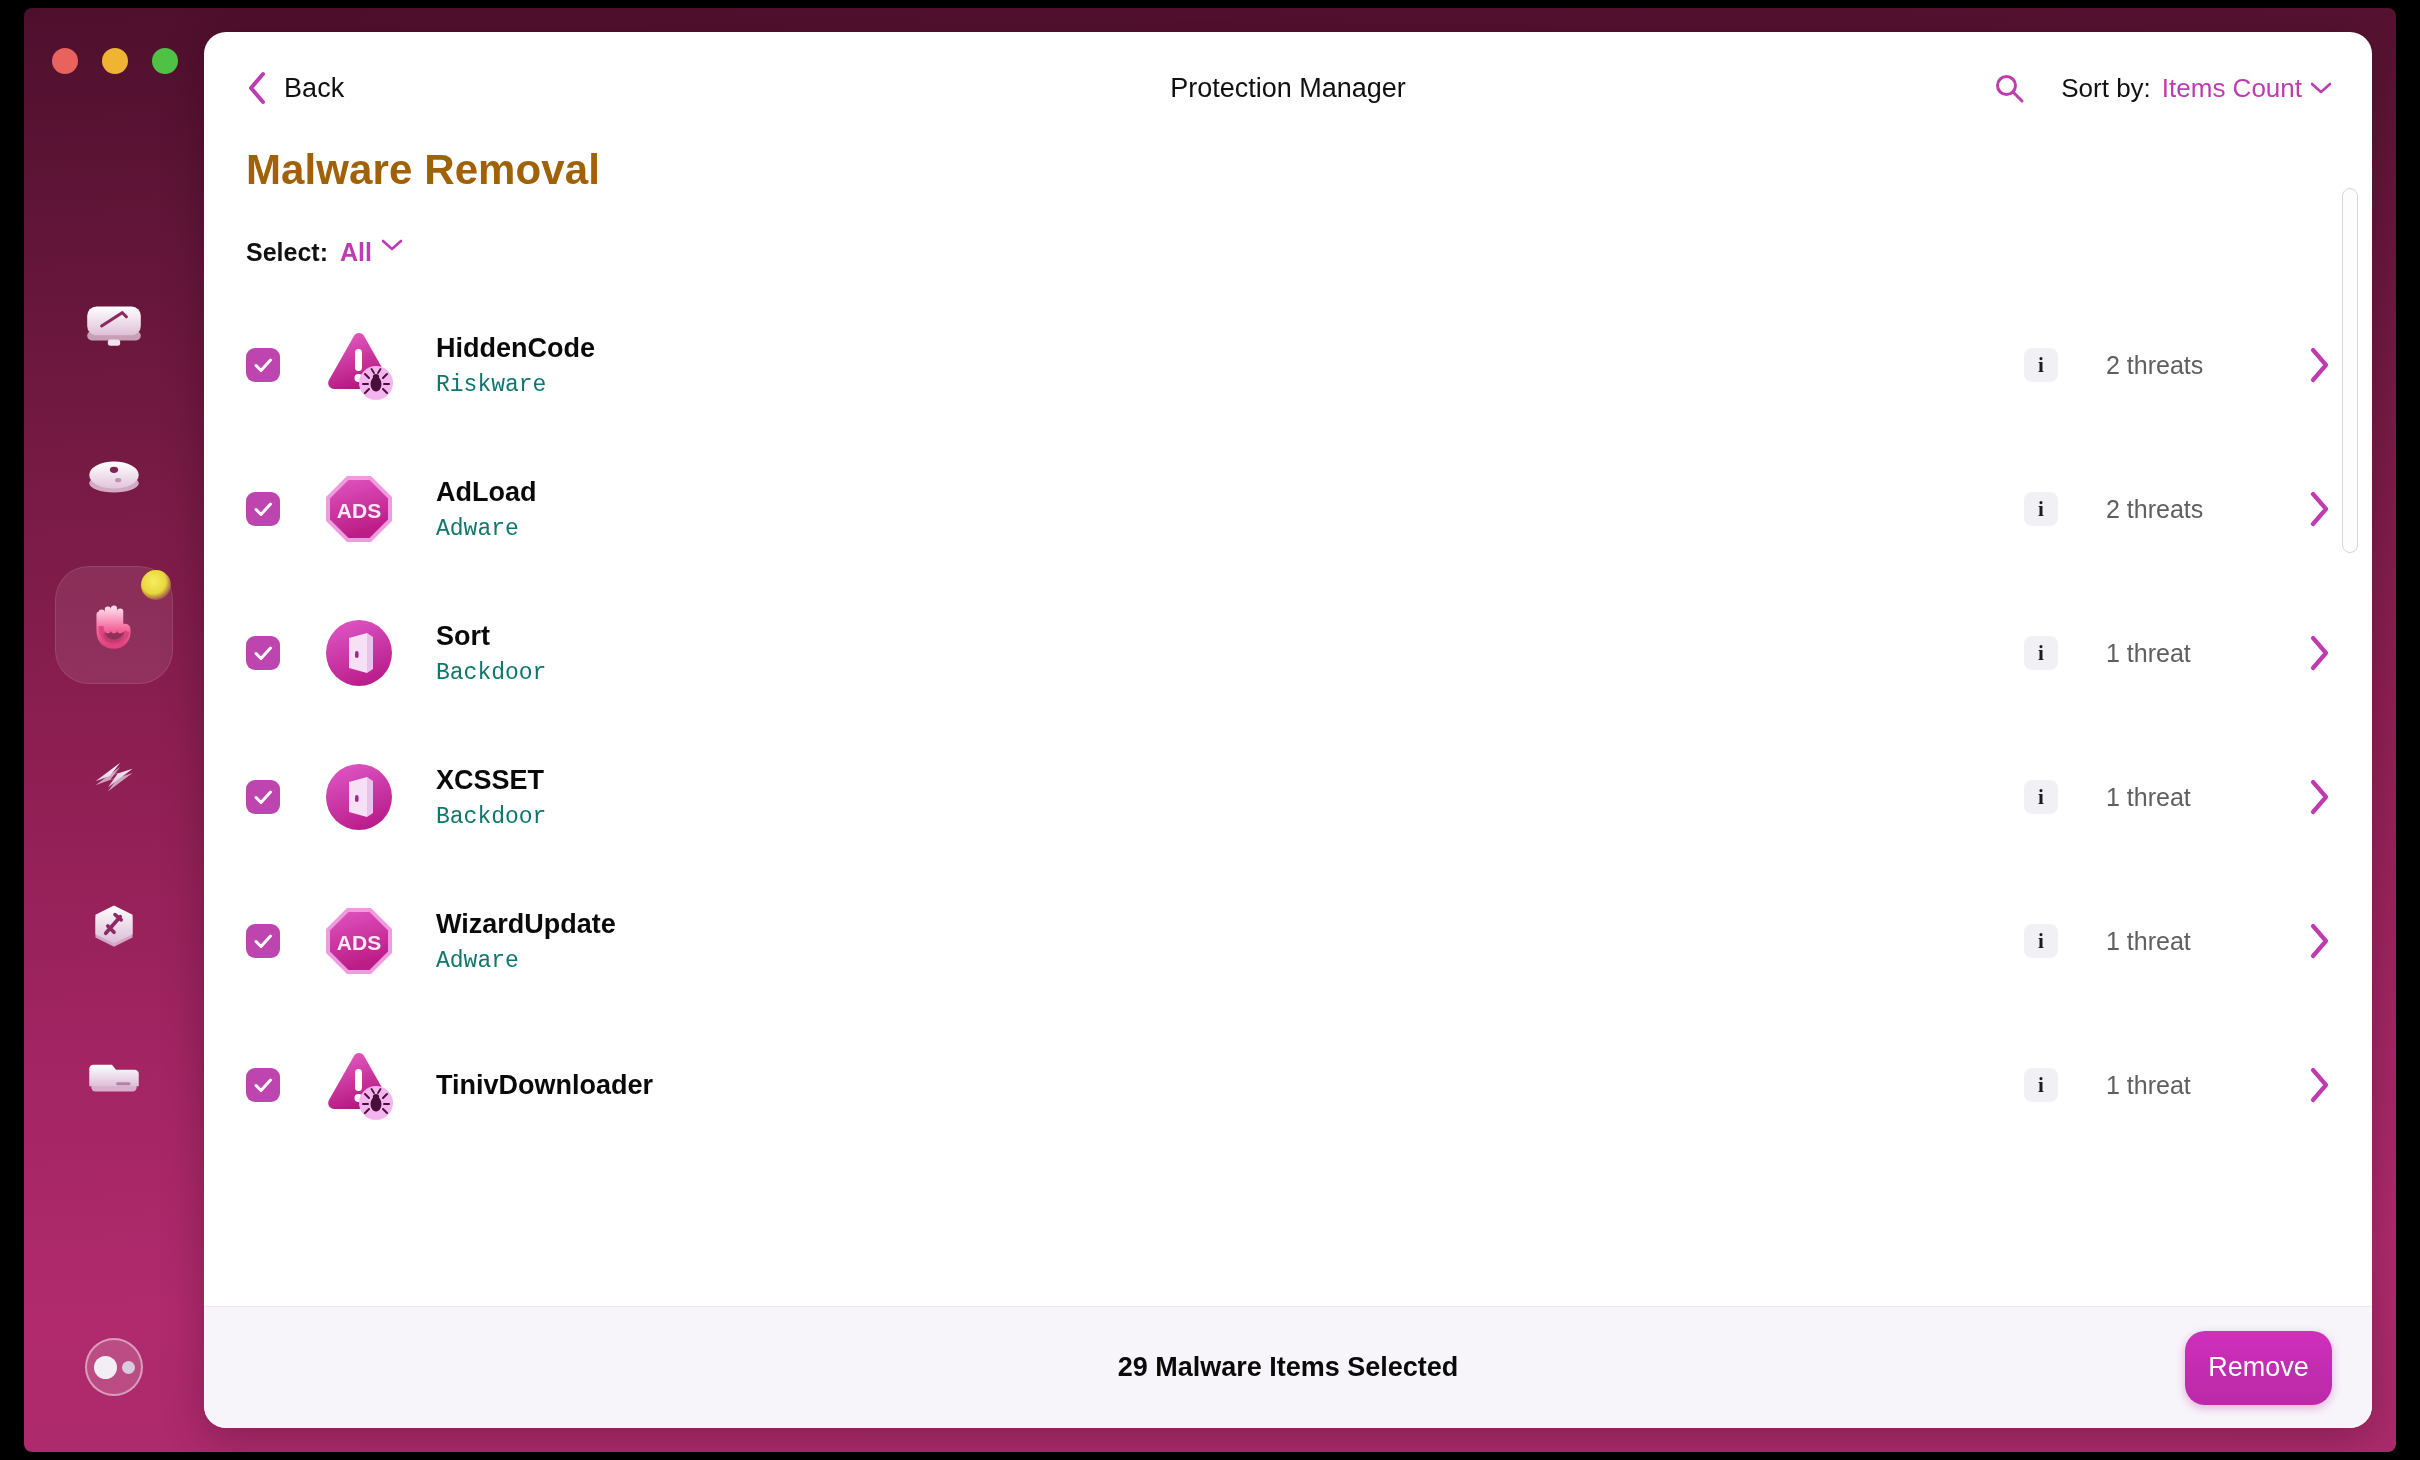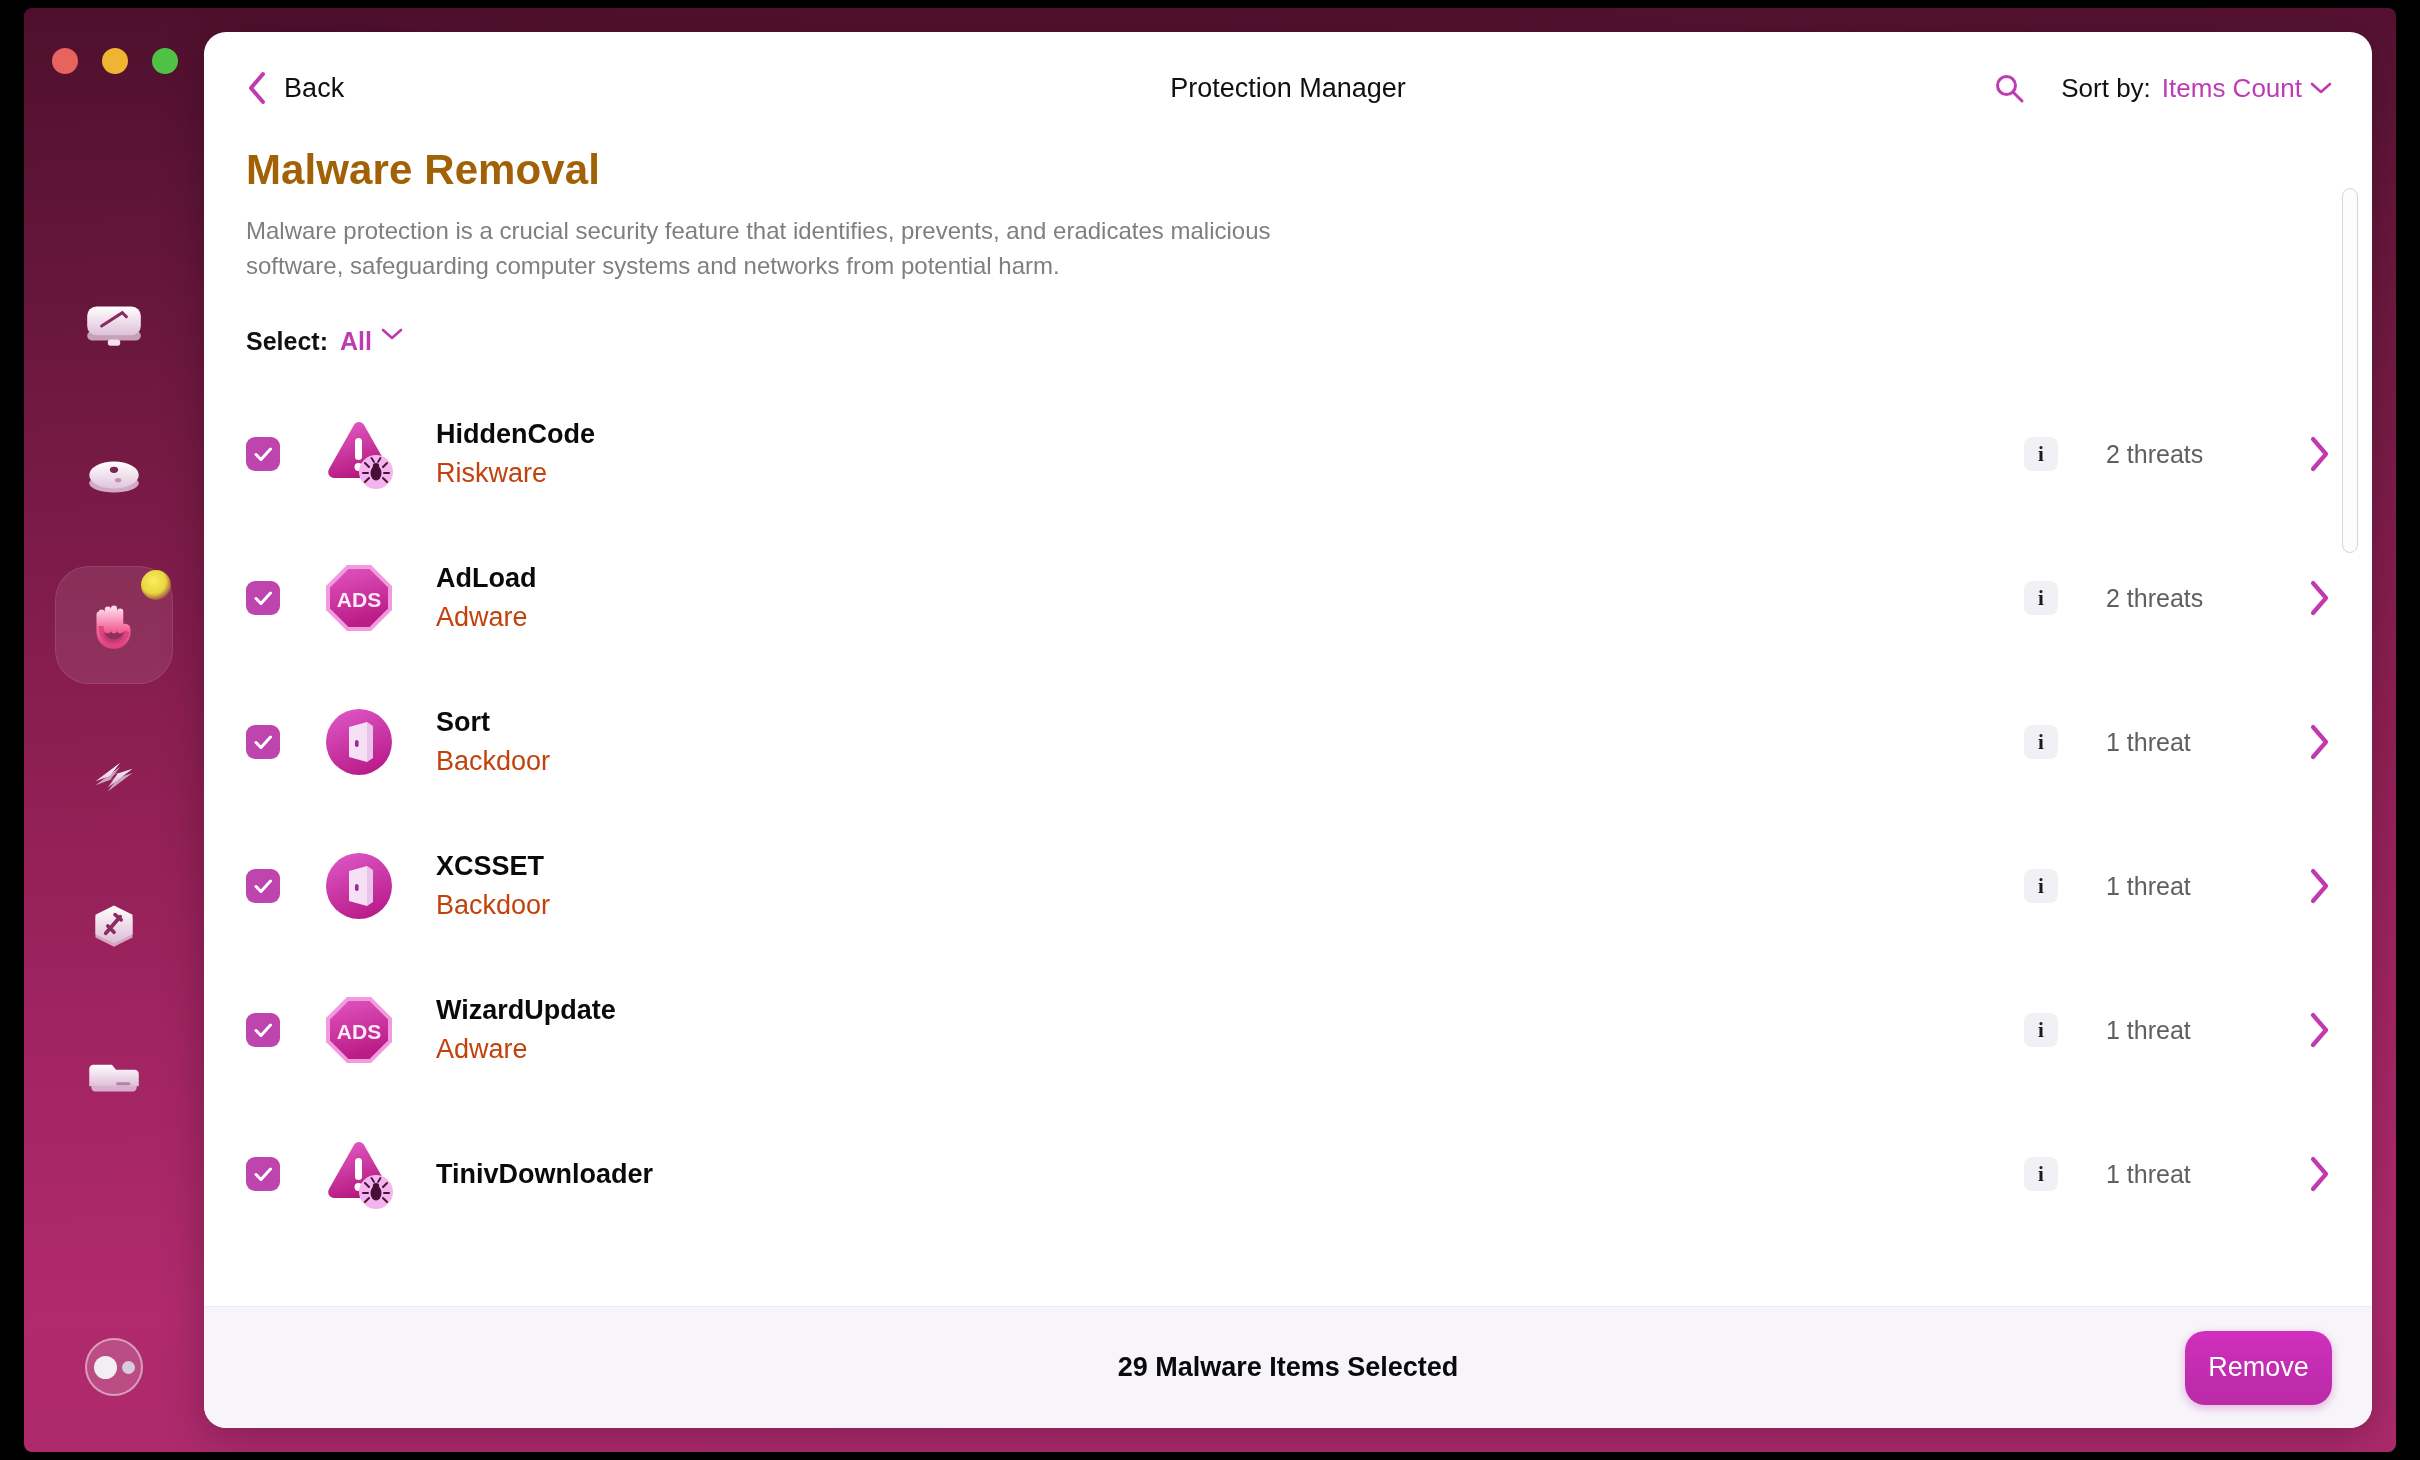--- a/index.html
+++ b/index.html
@@ -152,21 +152,21 @@
     cursor: pointer;
   }
   .checkbox svg { width: 22px; height: 22px; display: block; }
   .row-icon {
     width: 74px; height: 74px; margin-left: 42px; flex: 0 0 74px;
     display: flex; align-items: center; justify-content: center;
   }
   .row-icon svg { width: 74px; height: 74px; display: block; }
   .row-text { margin-left: 40px; display: flex; flex-direction: column; gap: 8px; }
   .row-name { font-size: 27px; font-weight: bold; color: #0a0a0a; }
-  .row-type { font-size: 27px; color: #c2410c; }
+  .row-type { font-size: 23px; color: #0f766e; font-family: Liberation Mono, monospace; }
   .row-right { margin-left: auto; display: flex; align-items: center; }
   .info-btn {
     width: 34px; height: 34px; border-radius: 8px;
     background: #f1f0f4;
     display: flex; align-items: center; justify-content: center;
     font-family: "Liberation Serif", serif;
     font-size: 21px; font-weight: bold; color: #1c1c1e;
     cursor: pointer;
   }
   .threat-count {
@@ -348,21 +348,20 @@
               <svg class="chev-down" viewBox="0 0 22 14">
                 <path d="M2 3 L11 11 L20 3" stroke="#bf3bb2" stroke-width="2.6" fill="none" stroke-linecap="round" stroke-linejoin="round"></path>
               </svg>
             </span>
           </div>
         </div>
       </div>
 
       <div class="body">
         <div class="section-title">Malware Removal</div>
-        <div class="section-desc">Malware protection is a crucial security feature that identifies, prevents, and eradicates malicious software, safeguarding computer systems and networks from potential harm.</div>
 
         <div class="select-row">
           <span class="lbl">Select:</span>
           <span class="val-wrap">
             <span class="val">All</span>
             <svg class="chev-down" viewBox="0 0 22 14">
               <path d="M2 3 L11 11 L20 3" stroke="#bf3bb2" stroke-width="2.6" fill="none" stroke-linecap="round" stroke-linejoin="round"></path>
             </svg>
           </span>
         </div>

